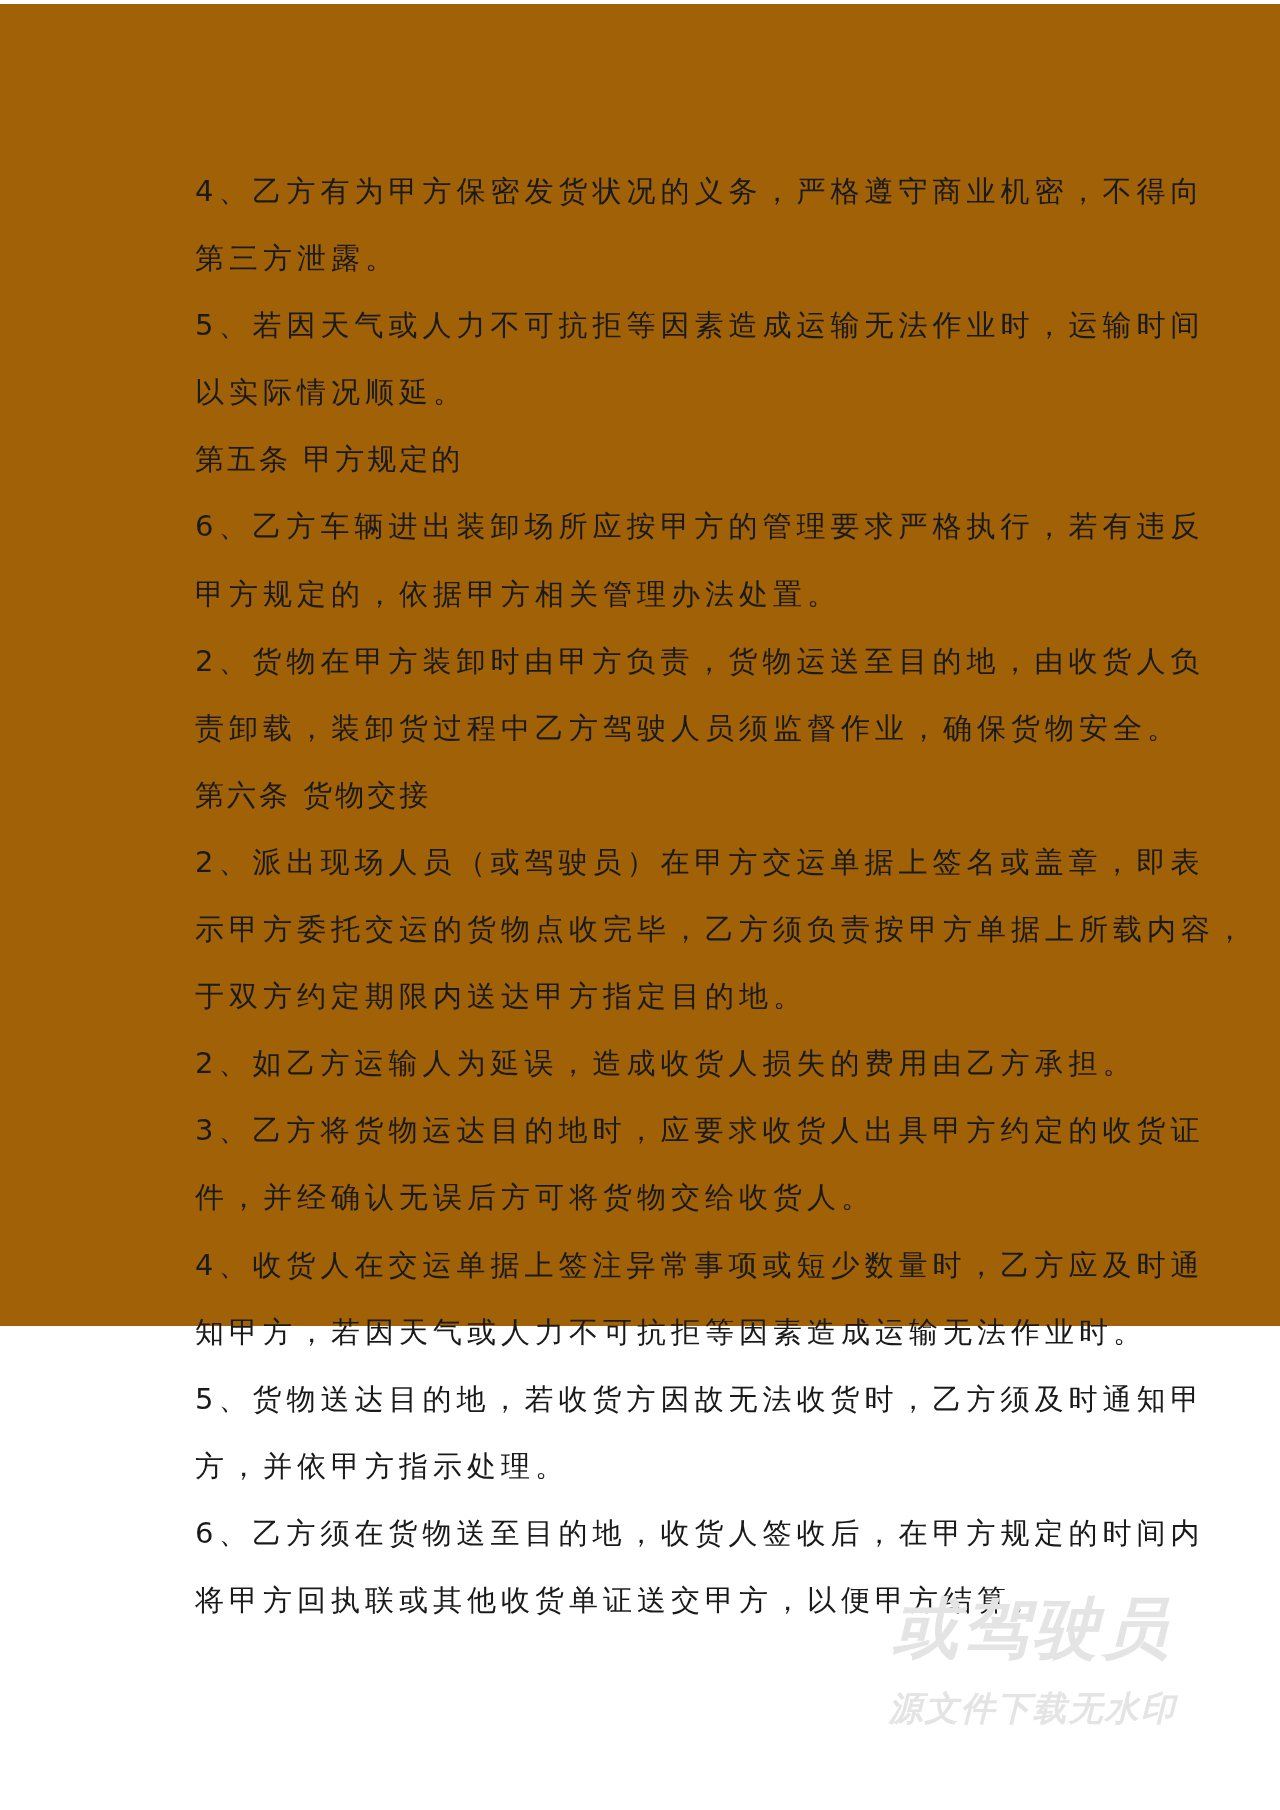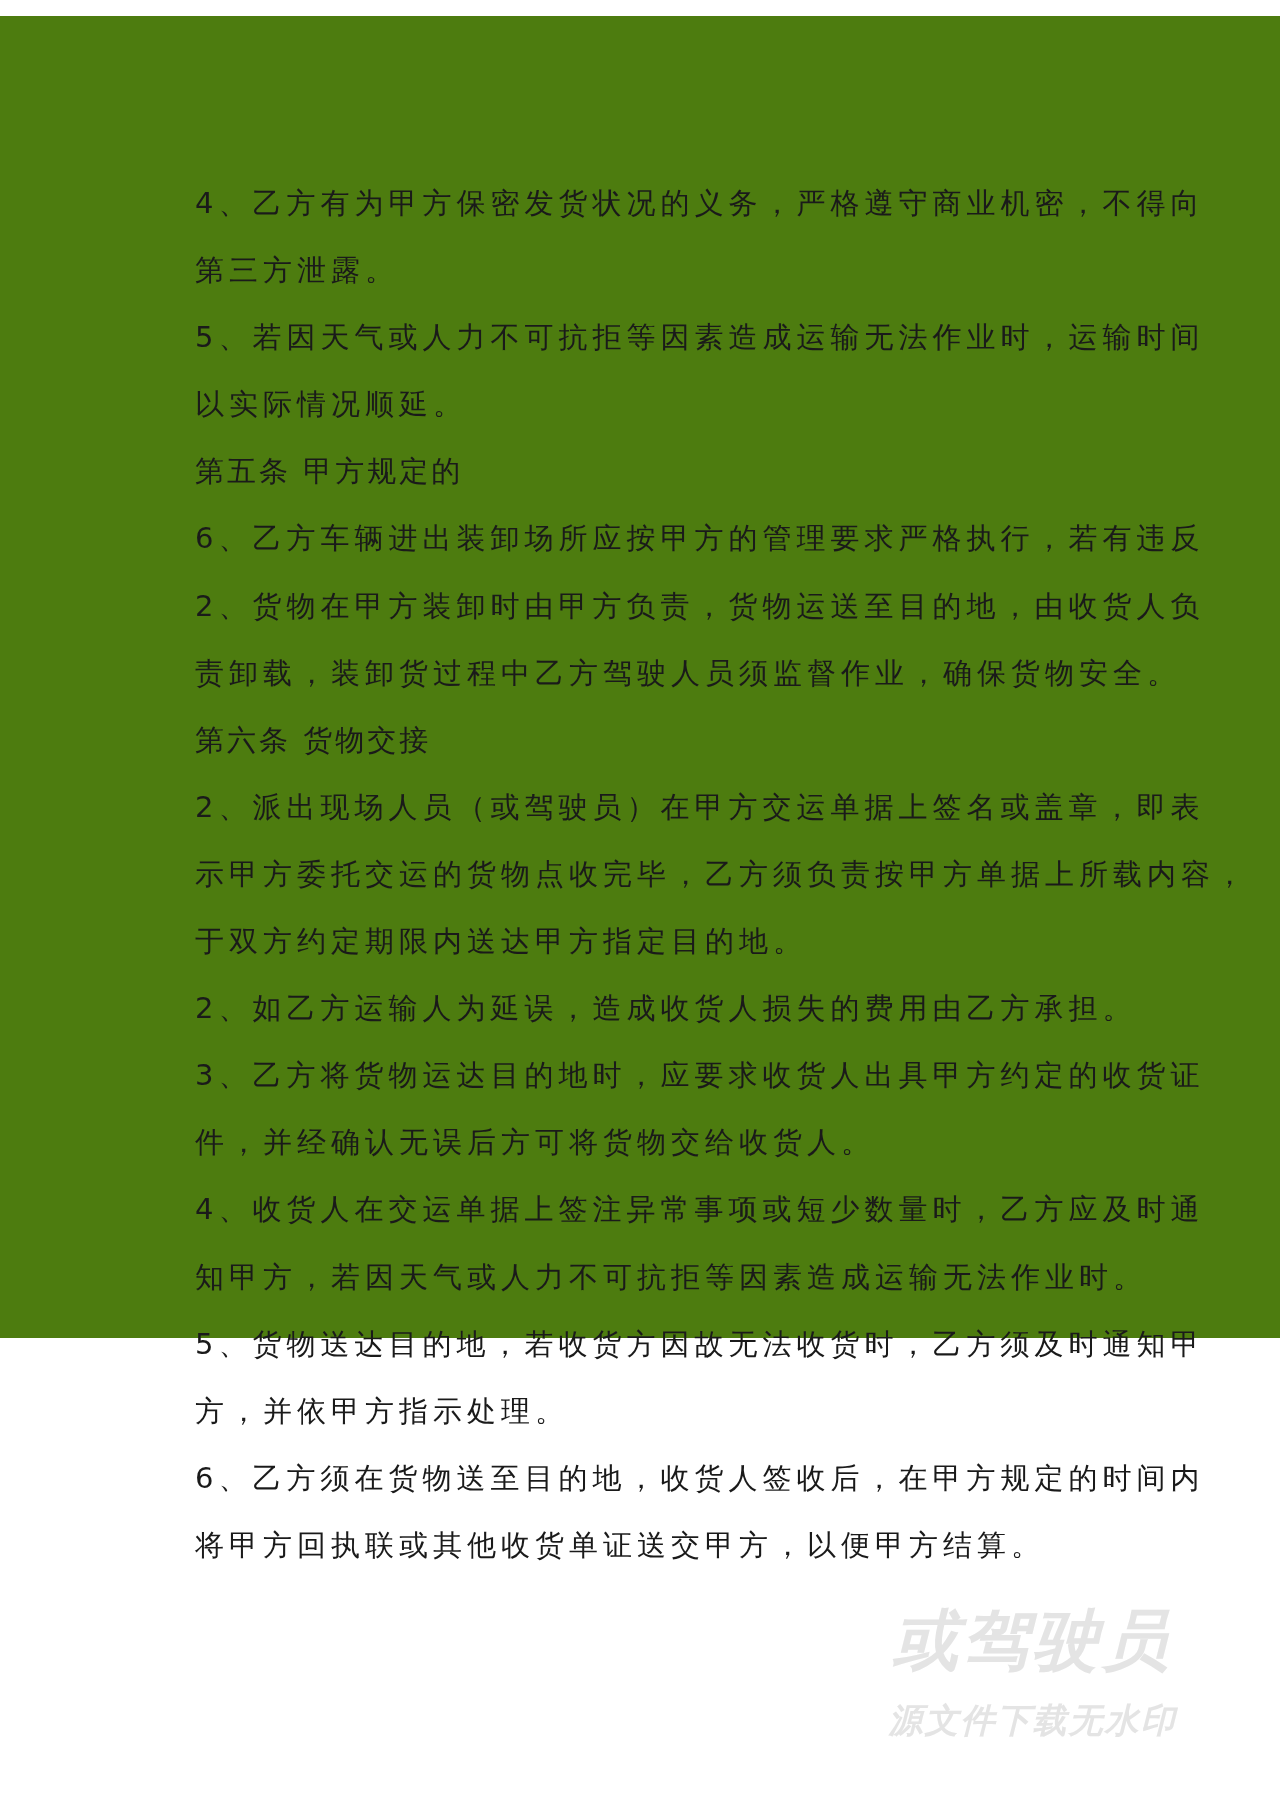--- a/index.html
+++ b/index.html
@@ -11,24 +11,24 @@
       width: 1280px;
       height: 1810px;
       position: relative;
       overflow: hidden;
       font-family: "DejaVu Sans", "Liberation Sans", sans-serif;
       color: #1a1a1a;
     }
     .page {
       position: absolute;
       left: 0;
-      top: 16px;
+      top: 4px;
       width: 1280px;
       height: 1322px;
-      background: #4d7c0f;
+      background: #a16207;
     }
     .content {
       position: absolute;
       left: 195px;
       top: 154px;
       width: 892px;
     }
     .line {
       height: 67.1px;
       line-height: 67.1px;
@@ -68,20 +68,21 @@
 <body>
 
 <div class="page">
   <div class="content">
     <div class="line">4、乙方有为甲方保密发货状况的义务，严格遵守商业机密，不得向</div>
     <div class="line">第三方泄露。</div>
     <div class="line">5、若因天气或人力不可抗拒等因素造成运输无法作业时，运输时间</div>
     <div class="line">以实际情况顺延。</div>
     <div class="line heading">第五条 甲方规定的</div>
     <div class="line">6、乙方车辆进出装卸场所应按甲方的管理要求严格执行，若有违反</div>
+    <div class="line">甲方规定的，依据甲方相关管理办法处置。</div>
     <div class="line">2、货物在甲方装卸时由甲方负责，货物运送至目的地，由收货人负</div>
     <div class="line">责卸载，装卸货过程中乙方驾驶人员须监督作业，确保货物安全。</div>
     <div class="line heading">第六条 货物交接</div>
     <div class="line">2、派出现场人员（或驾驶员）在甲方交运单据上签名或盖章，即表</div>
     <div class="line">示甲方委托交运的货物点收完毕，乙方须负责按甲方单据上所载内容，</div>
     <div class="line">于双方约定期限内送达甲方指定目的地。</div>
     <div class="line">2、如乙方运输人为延误，造成收货人损失的费用由乙方承担。</div>
     <div class="line">3、乙方将货物运达目的地时，应要求收货人出具甲方约定的收货证</div>
     <div class="line">件，并经确认无误后方可将货物交给收货人。</div>
     <div class="line">4、收货人在交运单据上签注异常事项或短少数量时，乙方应及时通</div>

